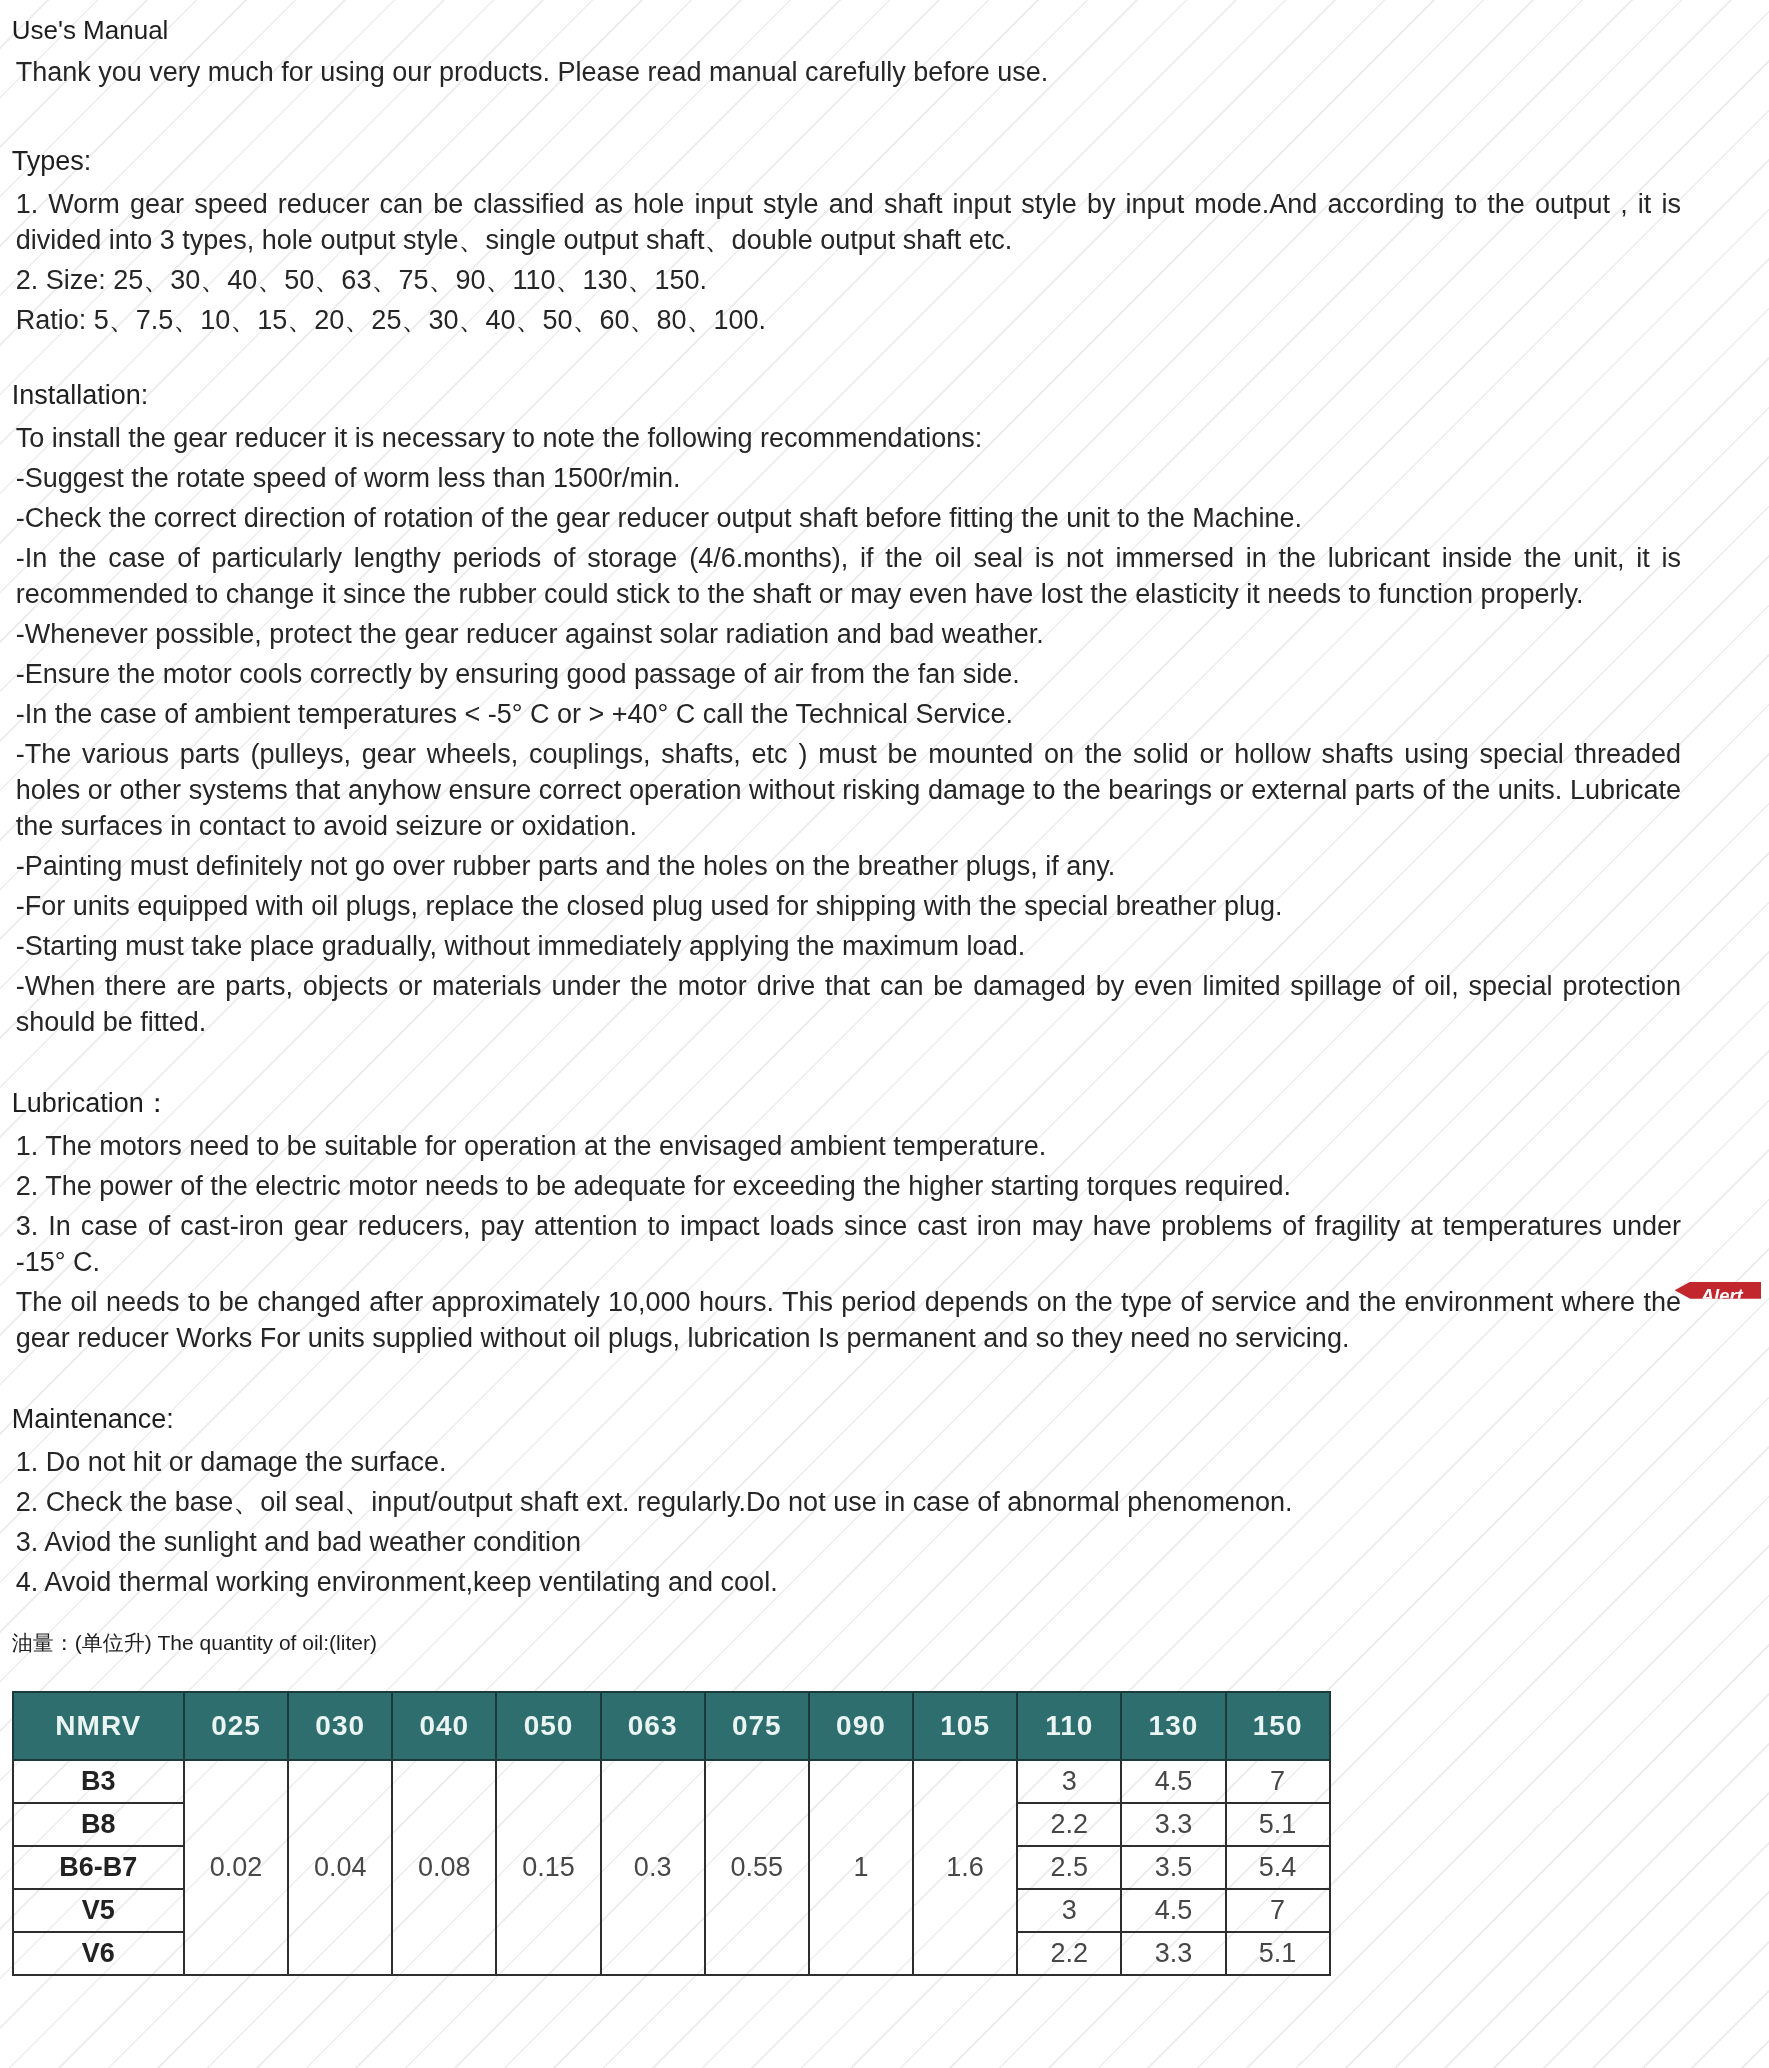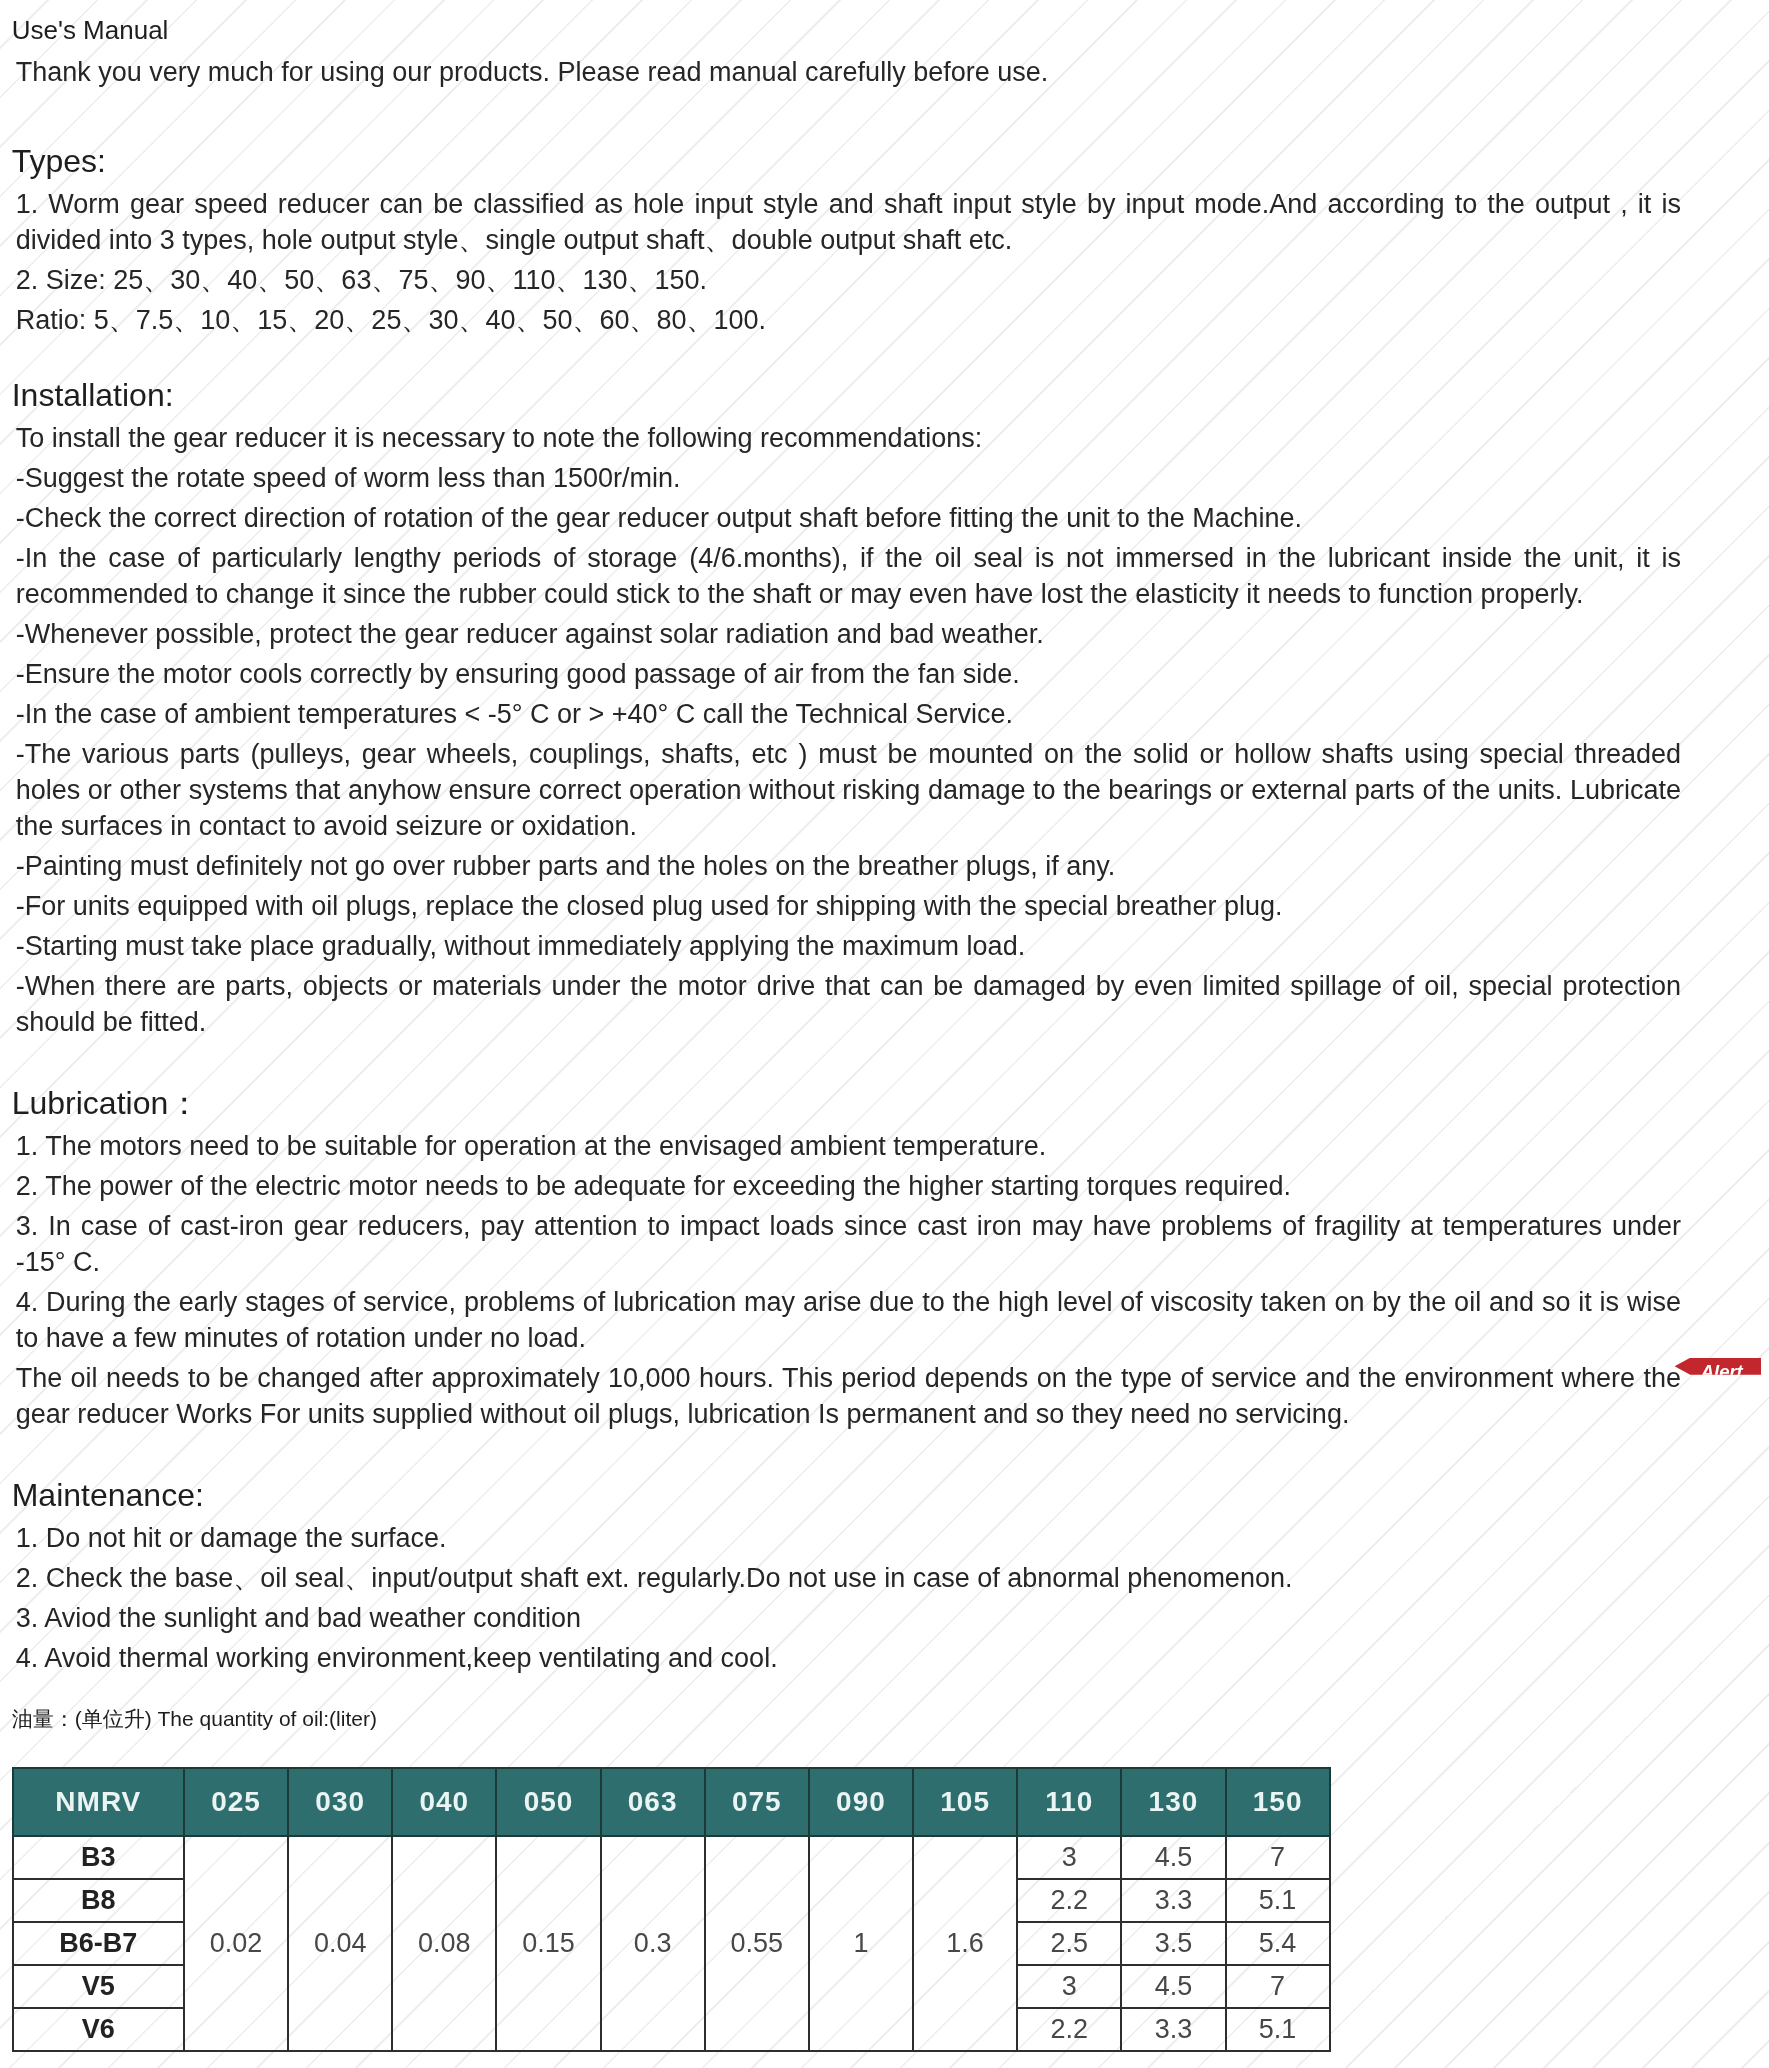--- a/index.html
+++ b/index.html
@@ -28,21 +28,21 @@
     color:#1e1e1e;
     line-height:40px;
     margin:0;
   }
   .intro{
     font-size:27px;
     line-height:36px;
     margin-top:5.9px;
   }
   h2.section-heading{
-    font-size:32px;
+    font-size:27px;
     font-weight:500;
     color:#1e1e1e;
     line-height:41px;
     margin:0;
   }
   .sec-types{margin-top:51px;}
   .sec-install{margin-top:37px;}
   .sec-lubric{margin-top:43px;}
   .sec-maint{margin-top:43px;}
   p.body-par{
@@ -141,21 +141,20 @@
     <p class="body-par">-For units equipped with oil plugs, replace the closed plug used for shipping with the special breather plug.</p>
     <p class="body-par">-Starting must take place gradually, without immediately applying the maximum load.</p>
     <p class="body-par">-When there are parts, objects or materials under the motor drive that can be damaged by even limited spillage of oil, special protection should be fitted.</p>
   </div>
 
   <div class="sec-lubric">
     <h2 class="section-heading">Lubrication：</h2>
     <p class="body-par after-head">1. The motors need to be suitable for operation at the envisaged ambient temperature.</p>
     <p class="body-par">2. The power of the electric motor needs to be adequate for exceeding the higher starting torques required.</p>
     <p class="body-par">3. In case of cast-iron gear reducers, pay attention to impact loads since cast iron may have problems of fragility at temperatures under -15° C.</p>
-    <p class="body-par">4. During the early stages of service, problems of lubrication may arise due to the high level of viscosity taken on by the oil and so it is wise to have a few minutes of rotation under no load.</p>
     <p class="body-par closing-par">
       <span>The oil needs to be changed after approximately 10,000 hours. This period depends on the type of service and the environment where the gear reducer Works For units supplied without oil plugs, lubrication Is permanent and so they need no servicing.</span>
       <span class="alert-badge">Alert</span>
     </p>
   </div>
 
   <div class="sec-maint">
     <h2 class="section-heading">Maintenance:</h2>
     <p class="body-par first-par">1. Do not hit or damage the surface.</p>
     <p class="body-par">2. Check the base、oil seal、input/output shaft ext. regularly.Do not use in case of abnormal phenomenon.</p>

